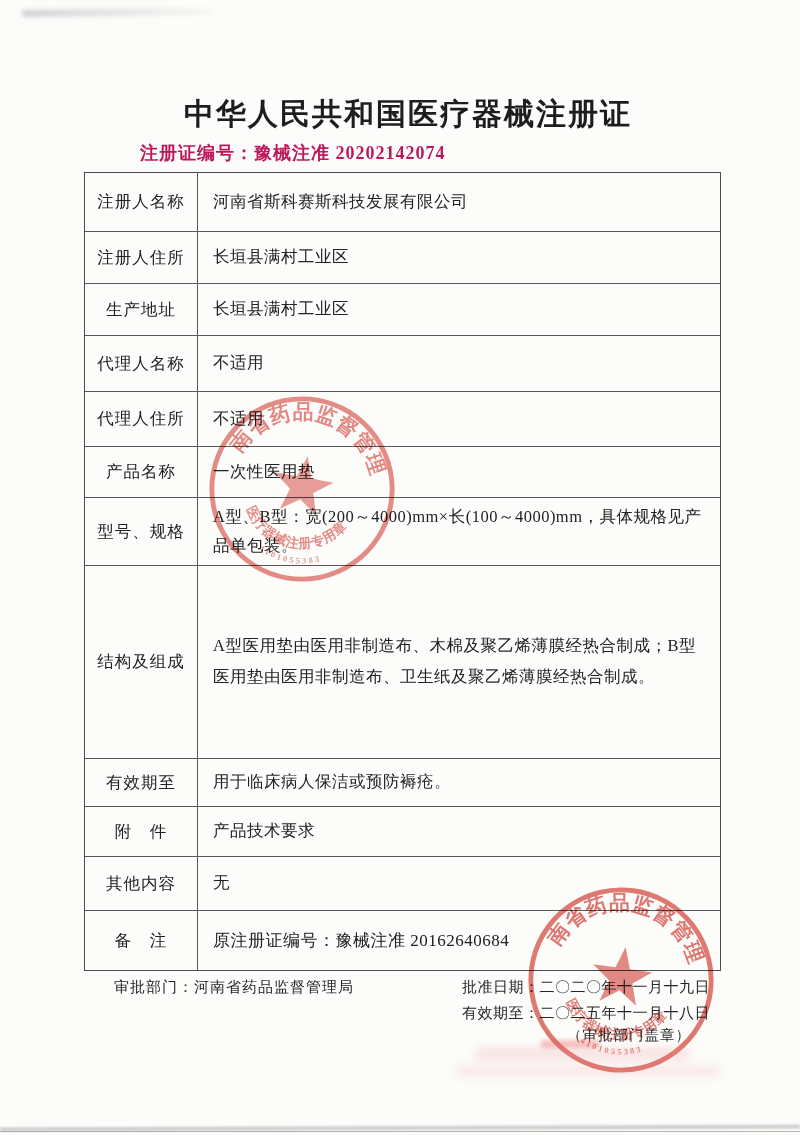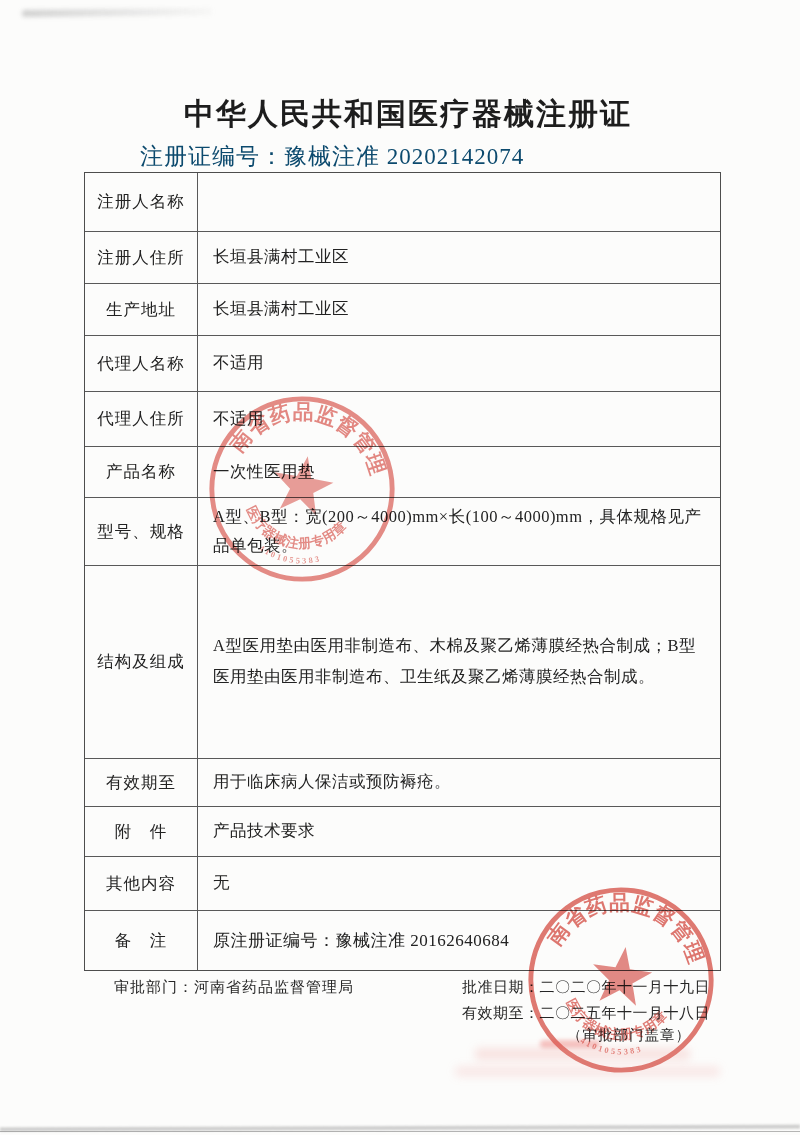--- a/index.html
+++ b/index.html
@@ -8,21 +8,21 @@
   .page { position:relative; width:800px; height:1135px; background:#fcfcfb; overflow:hidden; }
 
   .doc-title {
     position:absolute; top:94px; left:0; width:100%;
     text-align:center; font-size:30px; font-weight:bold; color:#1d1d1d;
     letter-spacing:2px;
     padding-left:16px;
   }
   .regno-line {
     position:absolute; top:141px; left:140px;
-    font-size:23px; color:#0c4a6e; letter-spacing:1px;
+    font-size:18px; color:#be185d; letter-spacing:1px;font-weight:bold;
   }
 
   .cert-table {
     position:absolute; left:84px; top:172px; width:637px;
     border:1.5px solid #4d4d4d;
     display:flex; flex-direction:column;
     color:#222;
   }
   .row { display:flex; align-items:stretch; }
   .row + .row { border-top:1px solid #595959; }
@@ -79,20 +79,23 @@
 
   <div class="smudge-topleft"></div>
 
   <div class="doc-title">中华人民共和国医疗器械注册证</div>
 
   <div class="regno-line"><span>注册证编号：</span><span>豫械注准 20202142074</span></div>
 
   <div class="cert-table">
     <div class="row" style="height:58px">
       <div class="label-cell">注册人名称</div>
+      <div class="value-cell">
+          <span>河南省斯科赛斯科技发展有限公司</span>
+        </div>
     </div>
     <div class="row" style="height:52px">
       <div class="label-cell">注册人住所</div>
       <div class="value-cell">
           <span>长垣县满村工业区</span>
         </div>
     </div>
     <div class="row" style="height:52px">
       <div class="label-cell">生产地址</div>
       <div class="value-cell">

